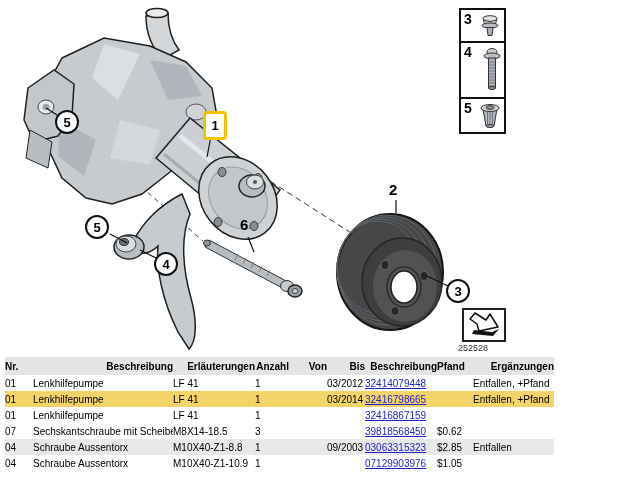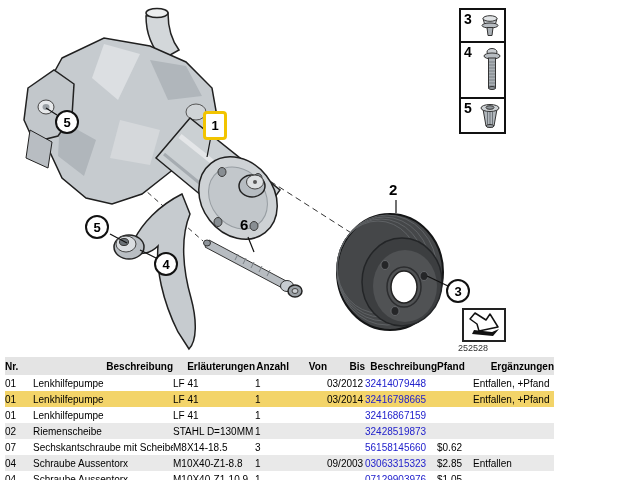--- a/index.html
+++ b/index.html
@@ -45,21 +45,21 @@
   
   #parts-table-wrap{position:absolute;left:5px;top:357px;width:549px;}
   table.parts{border-collapse:collapse;table-layout:fixed;width:549px;font-size:10px;color:#000;}
   table.parts th{font-weight:bold;background:#e4e4e4;height:18px;padding:0;white-space:nowrap;overflow:hidden;}
   table.parts td{height:16px;padding:0;white-space:nowrap;overflow:hidden;}
   tr.shade td{background:#e9e9e9;}
   tr.hl td{background:#f3d469;}
   .al{text-align:left;} .ac{text-align:right;} .ar{}
   .p3{padding-left:3px;} .p5{padding-left:5px;} .p2{padding-left:2px;} .p8{padding-left:8px;}
   .pr3{padding-right:3px;}
-  a.part-link{color:#2222cc;cursor:pointer;}
+  a.part-link{color:#2222cc;text-decoration:underline;cursor:pointer;}
 </style>
 </head>
 <body>
 
 <div id="diagram">
 
   <svg id="drawing" width="640" height="357" viewBox="0 0 640 357">
 
     <path d="M80,133 L203,241" stroke="#333" stroke-width="1" stroke-dasharray="5,4" fill="none"></path>
 
@@ -237,39 +237,28 @@
         <td class="al p3">01</td>
         <td class="al">Lenkhilfepumpe</td>
         <td class="al">LF 41</td>
         <td class="al p3">1</td>
         <td class="ac"></td>
         <td class="ar pr3"></td>
         <td class="al p5"><a class="part-link">32416867159</a></td>
         <td class="al p2"></td>
         <td class="al p8"></td>
       </tr>
-      <tr class="shade">
-        <td class="al p3">02</td>
-        <td class="al">Riemenscheibe</td>
-        <td class="al">STAHL D=130MM</td>
-        <td class="al p3">1</td>
-        <td class="ac"></td>
-        <td class="ar pr3"></td>
-        <td class="al p5"><a class="part-link">32428519873</a></td>
-        <td class="al p2"></td>
-        <td class="al p8"></td>
-      </tr>
       <tr>
         <td class="al p3">07</td>
         <td class="al">Sechskantschraube mit Scheibe</td>
         <td class="al">M8X14-18.5</td>
         <td class="al p3">3</td>
         <td class="ac"></td>
         <td class="ar pr3"></td>
-        <td class="al p5"><a class="part-link">56158145660</a></td>
+        <td class="al p5"><a class="part-link">39818568450</a></td>
         <td class="al p2">$0.62</td>
         <td class="al p8"></td>
       </tr>
       <tr class="shade">
         <td class="al p3">04</td>
         <td class="al">Schraube Aussentorx</td>
         <td class="al">M10X40-Z1-8.8</td>
         <td class="al p3">1</td>
         <td class="ac"></td>
         <td class="ar pr3">09/2003</td>

